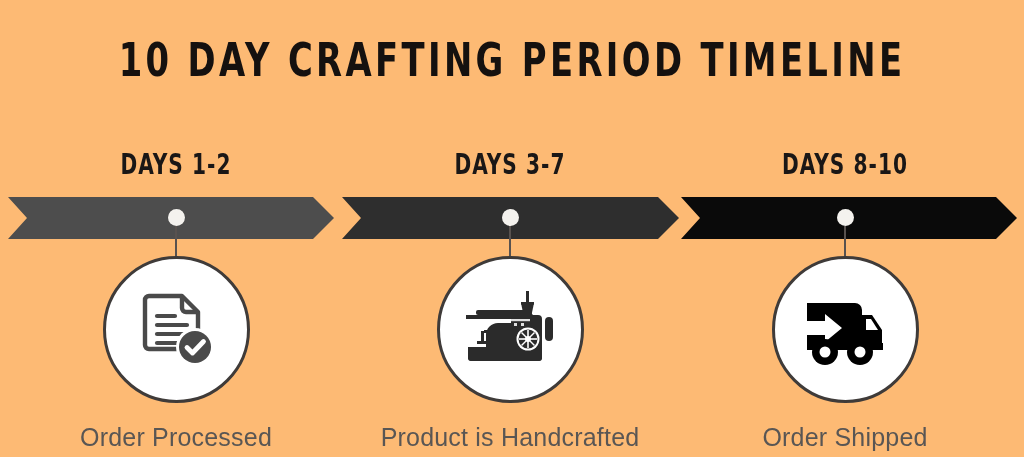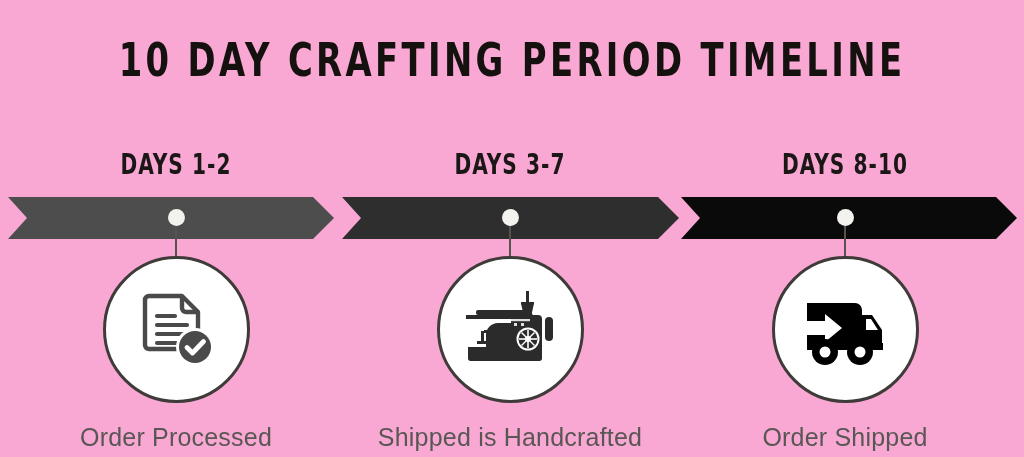--- a/index.html
+++ b/index.html
@@ -112,21 +112,21 @@
     font-weight: 400;
     font-size: 25px;
     line-height: 32px;
     letter-spacing: 0.2px;
     white-space: nowrap;
   }
 </style>
 </head>
 <body>
 
-<div id="infographic" style="background: #f9a8d4;">
+<div id="infographic" style="background: #fdba74;">
 
   <div id="title" style="color: rgb(21, 17, 15);">10 DAY CRAFTING PERIOD TIMELINE</div>
 
   <div class="day-label" style="left: -24px; width: 400px;">DAYS 1-2</div>
   <div class="band-wrap" style="left: 8px; width: 326px;">
     <svg class="band" viewBox="0 0 326 42" preserveAspectRatio="none">
       <polygon points="0,0 305,0 326,21 305,42 0,42 19,21" fill="#4d4d4d"></polygon>
     </svg>
   </div>
   <div class="node-dot" style="left: 176px; background: rgb(244, 242, 238);"></div>
@@ -188,21 +188,21 @@
         <line x1="68.5" y1="43.5" x2="55.5" y2="56.5" stroke="#ffffff" stroke-width="1.4"></line>
 
         <rect x="44" y="30" width="20" height="2.2" fill="#ffffff" opacity="0.85"></rect>
         <rect x="48" y="34" width="3" height="3" fill="#ffffff" opacity="0.85"></rect>
         <rect x="55" y="34" width="3" height="3" fill="#ffffff" opacity="0.85"></rect>
 
         <rect x="79" y="28" width="8" height="24" rx="4" fill="#2b2b2b"></rect>
       </svg>
     </span>
   </div>
-  <div class="caption" style="left: 310px; width: 400px; color: rgb(89, 86, 84);">Shipped is Handcrafted</div>
+  <div class="caption" style="left: 310px; width: 400px; color: rgb(89, 86, 84);">Product is Handcrafted</div>
 
   <div class="day-label" style="left: 645px; width: 400px;">DAYS 8-10</div>
   <div class="band-wrap" style="left: 681px; width: 336px;">
     <svg class="band" viewBox="0 0 336 42" preserveAspectRatio="none">
       <polygon points="0,0 315,0 336,21 315,42 0,42 19,21" fill="#0a0a0a"></polygon>
     </svg>
   </div>
   <div class="node-dot" style="left: 845px; background: rgb(244, 242, 238);"></div>
   <div class="connector" style="left: 845px;"></div>
   <div class="icon-circle" style="left: 845px; border-color: rgb(63, 59, 57);">

